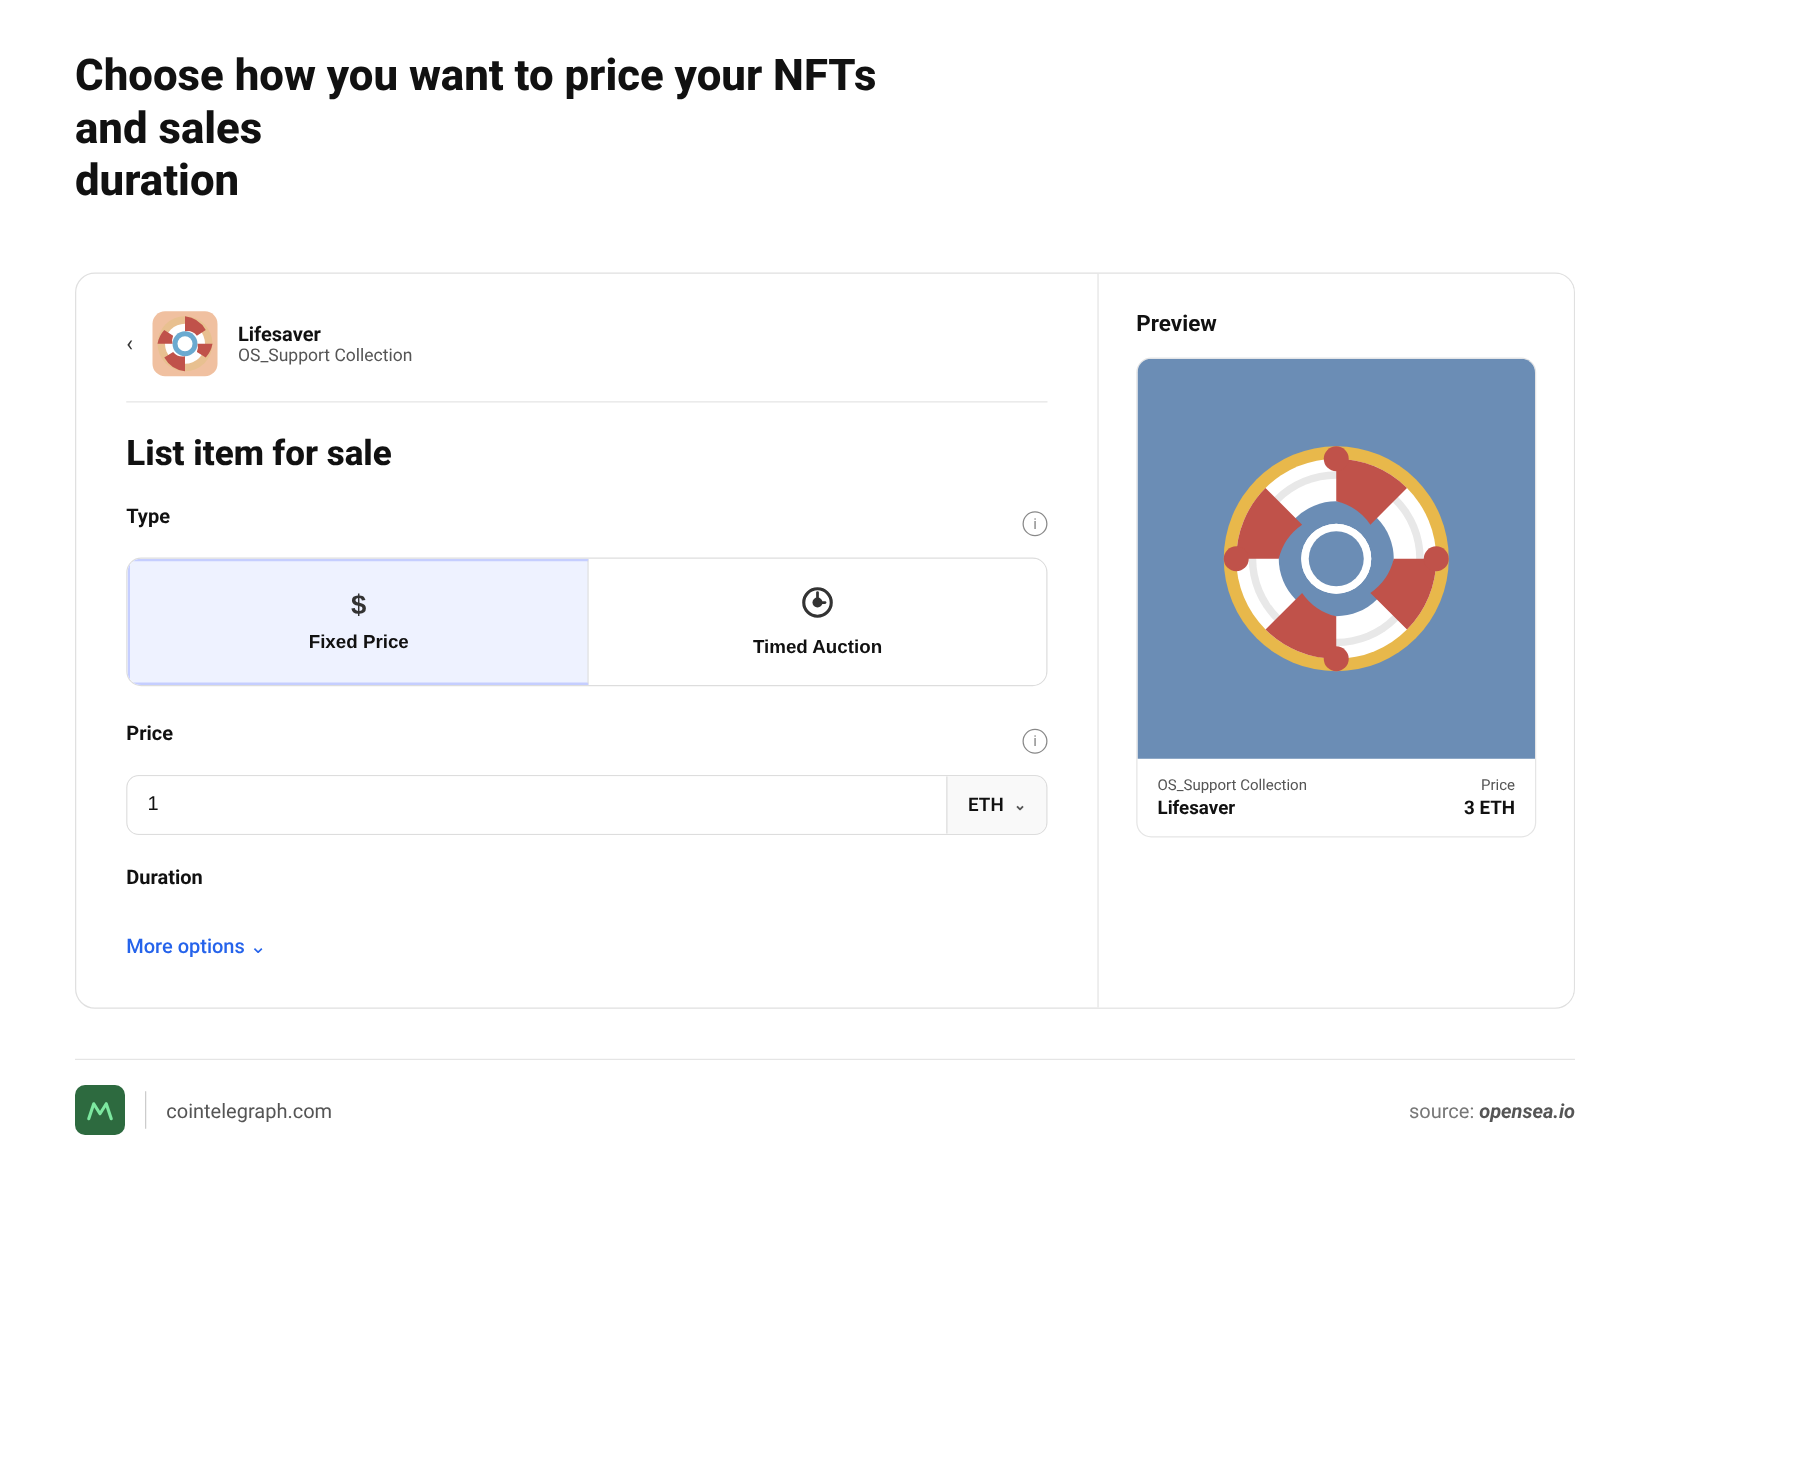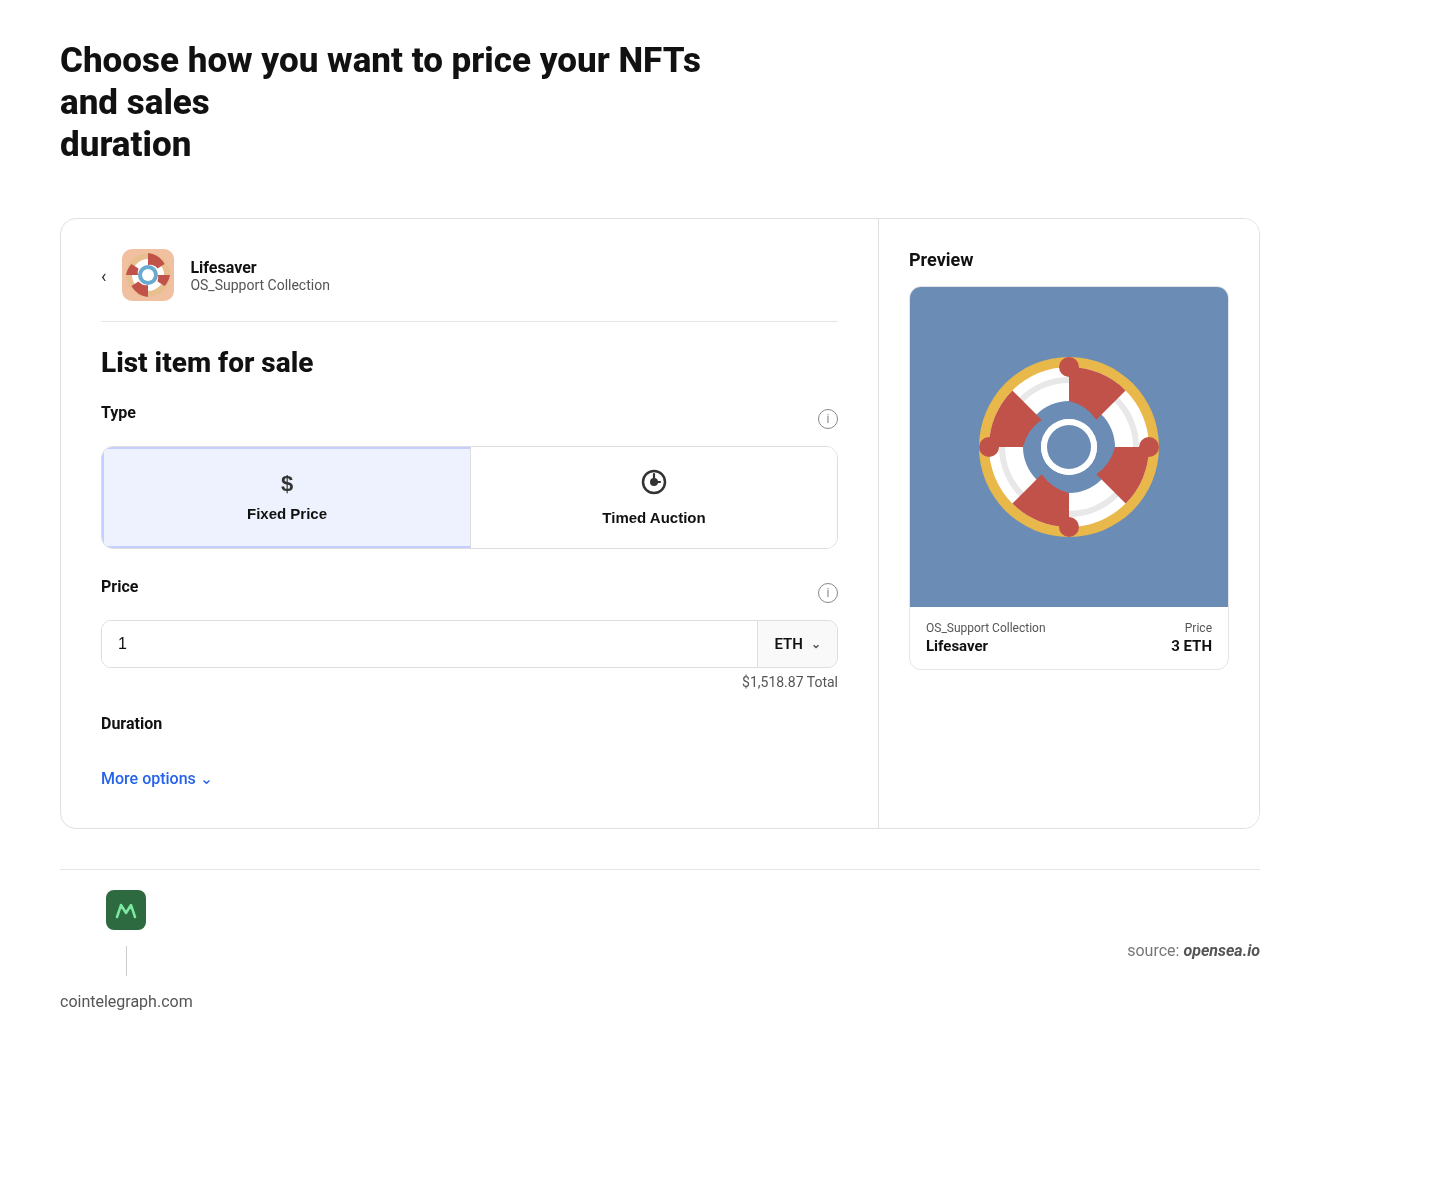--- a/index.html
+++ b/index.html
@@ -327,21 +327,20 @@
       margin-top: 40px;
       max-width: 1200px;
       padding: 20px 0 0 0;
       border-top: 1px solid #e5e5e5;
     }
 
     .footer-left {
       display: flex;
       align-items: center;
       gap: 16px;
-      flex-direction: column;
     }
 
     .footer-logo {
       width: 40px;
       height: 40px;
       background: #2d6a3f;
       border-radius: 8px;
       display: flex;
       align-items: center;
       justify-content: center;
@@ -435,21 +434,20 @@
         <span class="field-label">Price</span>
         <span class="info-icon">i</span>
       </div>
       <div class="price-input-row">
         <input class="price-input" type="text" value="1" style="">
         <div class="currency-select">
           <span>ETH</span>
           <span class="currency-chevron">⌄</span>
         </div>
       </div>
-      <div class="price-total">$1,518.87 Total</div>
     </div>
 
     <div class="duration-section">
       <div class="field-label-row">
         <span class="field-label">Duration</span>
       </div>
     </div>
 
     <a class="more-options-link" href="#">
       <span>More options</span>

